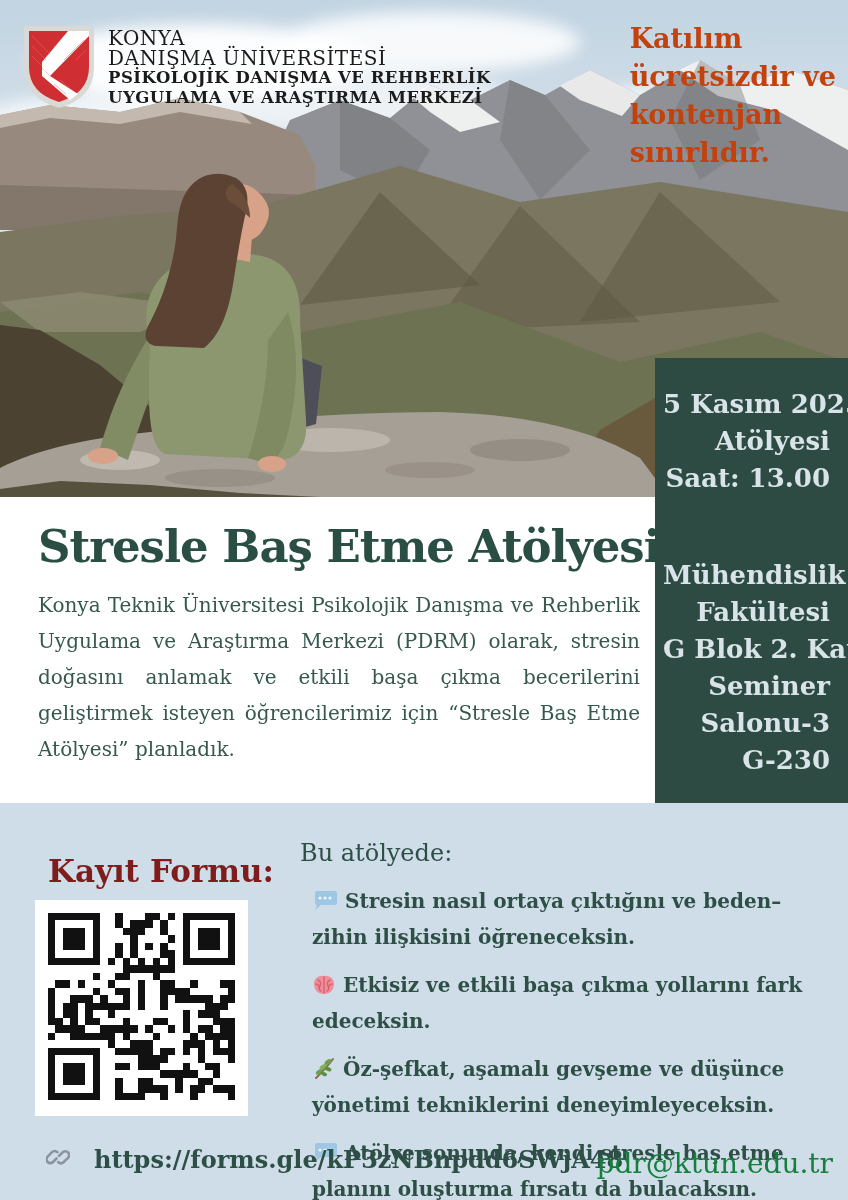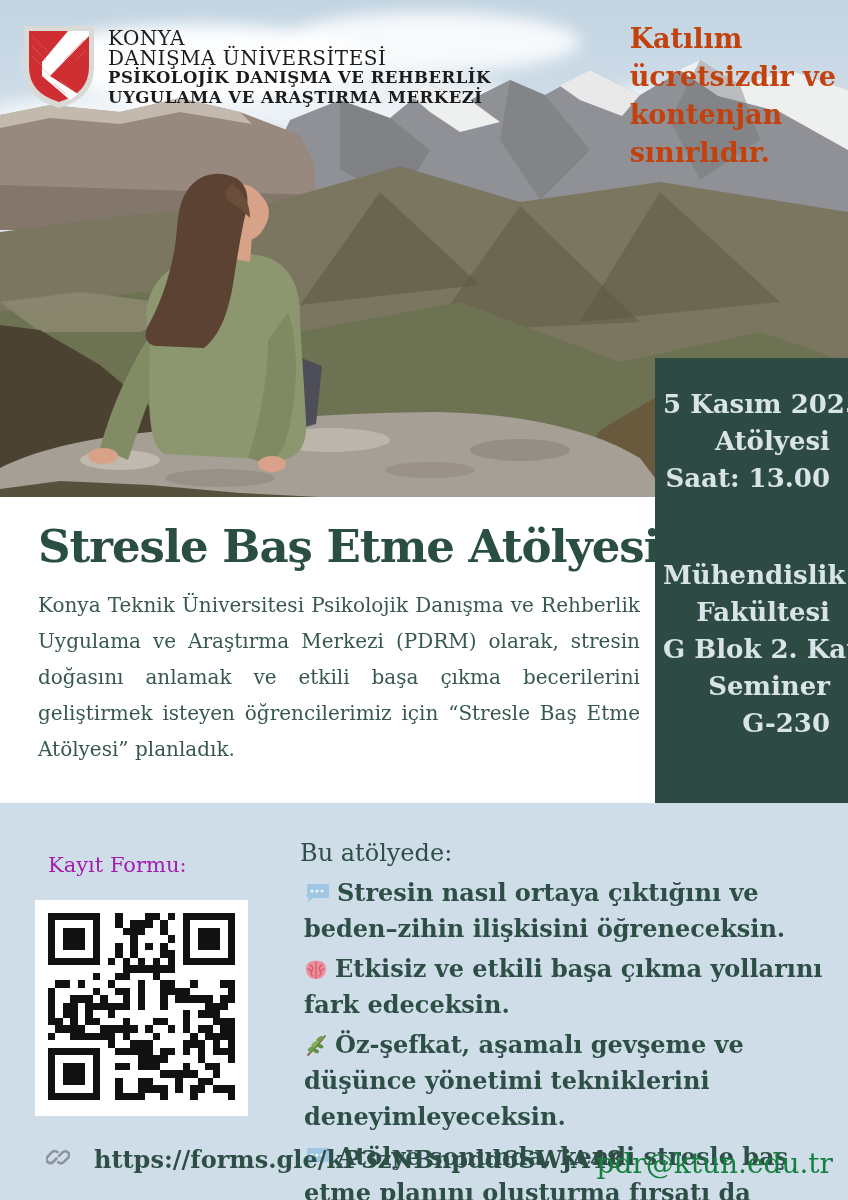--- a/index.html
+++ b/index.html
@@ -27,28 +27,28 @@
   .panel .line{font-weight:700;font-size:26px;line-height:37px;white-space:nowrap;}
   .panel .group2{margin-top:60px;}
   
   .main{position:absolute;left:0;top:497px;width:575px;height:306px;background:#ffffff;z-index:4;}
   .title{margin:0;padding:24px 0 0 38px;color:#2b4e44;font-weight:700;
          font-size:45px;line-height:52px;letter-spacing:-1px;white-space:nowrap;}
   .paragraph{margin:14px 0 0 38px;width:602px;color:#36584e;
              font-size:20px;line-height:36px;text-align:justify;}
   
   .bottom{position:absolute;left:0;top:803px;width:848px;height:397px;background:#cfdde9;z-index:3;}
-  .kayit{position:absolute;left:48px;top:50px;margin:0;color:#a21caf;
-         font-weight:400;font-size:21px;white-space:nowrap;}
+  .kayit{position:absolute;left:48px;top:50px;margin:0;color:#7f1d1d;
+         font-weight:700;font-size:31px;white-space:nowrap;}
   .qr-box{position:absolute;left:35px;top:97px;width:187px;height:190px;
           background:#ffffff;padding:13px;}
   .qr-box svg{display:block;width:187px;height:187px;}
   .workshop{position:absolute;left:300px;top:32px;width:540px;color:#2e4f46;}
   .workshop .heading{margin:0;font-weight:400;font-size:24px;line-height:36px;}
-  .bullet{margin:4px;font-weight:700;font-size:24px;line-height:36px;}
+  .bullet{margin:12px;font-weight:700;font-size:20px;line-height:36px;}
   .bullet .bicon{display:inline-block;vertical-align:-4px;margin-right:7px;}
   
   .footer-url{position:absolute;left:46px;top:342px;display:flex;align-items:flex-start;gap:24px;
               color:#2d4f45;font-weight:700;font-size:24px;text-decoration:none;}
   .footer-email{position:absolute;right:15px;top:344px;color:#15803d;
                 font-weight:400;font-size:28px;text-decoration:none;}
 </style>
 </head>
 <body>
 
@@ -162,20 +162,21 @@
     <div class="group1">
       <div class="line">5 Kasım 2025</div>
       <div class="line">Atölyesi</div>
       <div class="line">Saat: 13.00</div>
     </div>
     <div class="group2">
       <div class="line">Mühendislik</div>
       <div class="line">Fakültesi</div>
       <div class="line">G Blok 2. Kat</div>
       <div class="line">Seminer</div>
+      <div class="line">Salonu-3</div>
       <div class="line">G-230</div>
     </div>
   </aside>
 
   <main class="main">
     <h1 class="title">Stresle Baş Etme Atölyesi</h1>
     <p class="paragraph">Konya Teknik Üniversitesi Psikolojik Danışma ve Rehberlik Uygulama ve Araştırma Merkezi (PDRM) olarak, stresin doğasını anlamak ve etkili başa çıkma becerilerini geliştirmek isteyen öğrencilerimiz için “Stresle Baş Etme Atölyesi” planladık.</p>
   </main>
 
   <section class="bottom">

